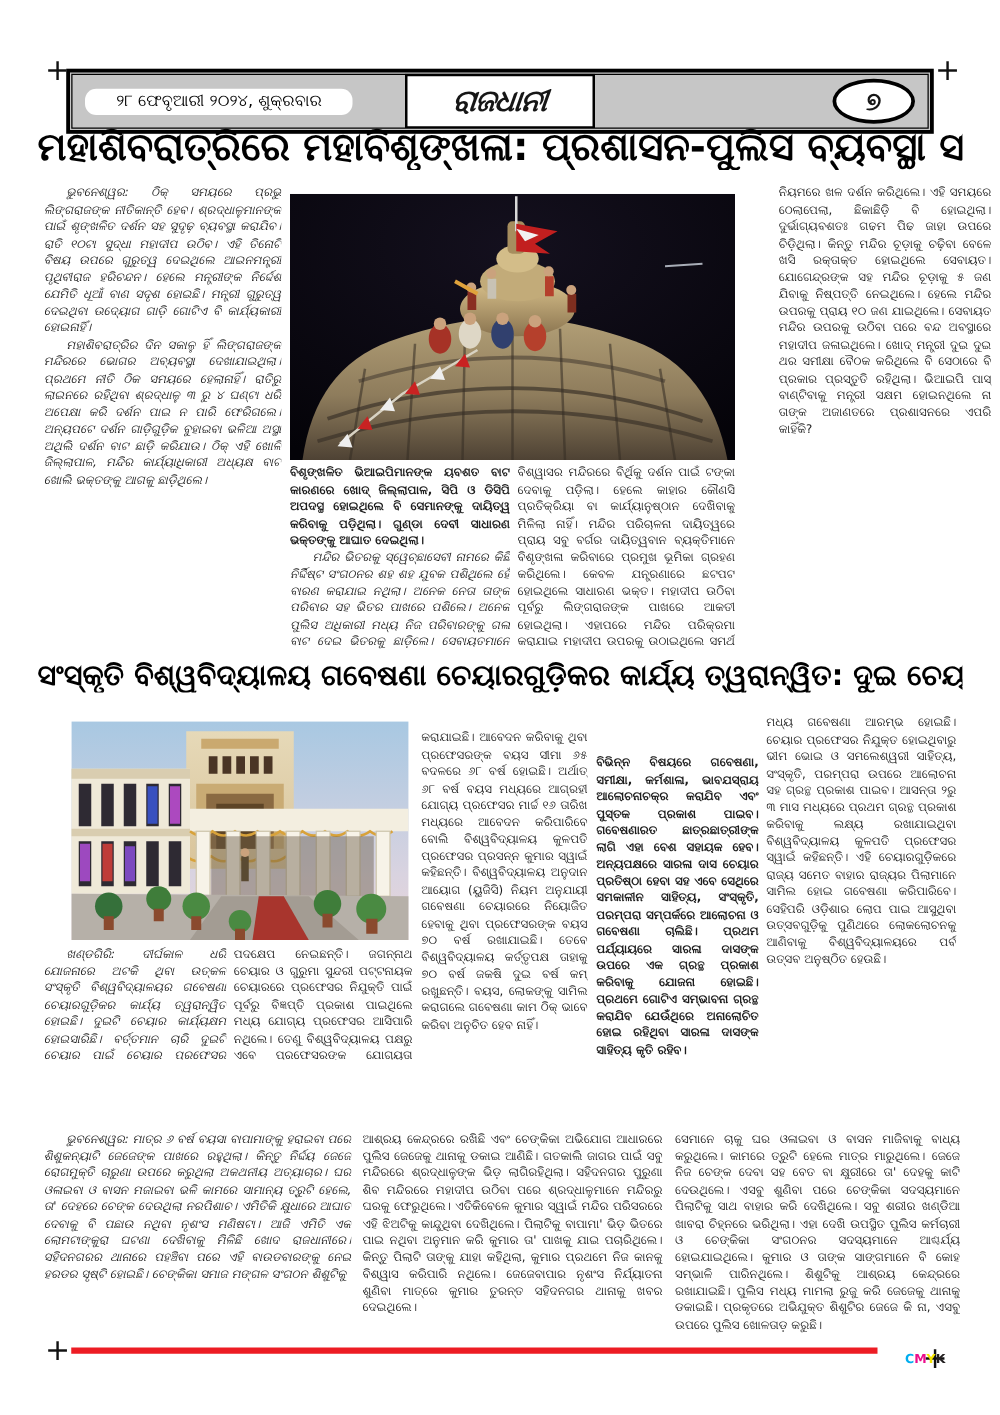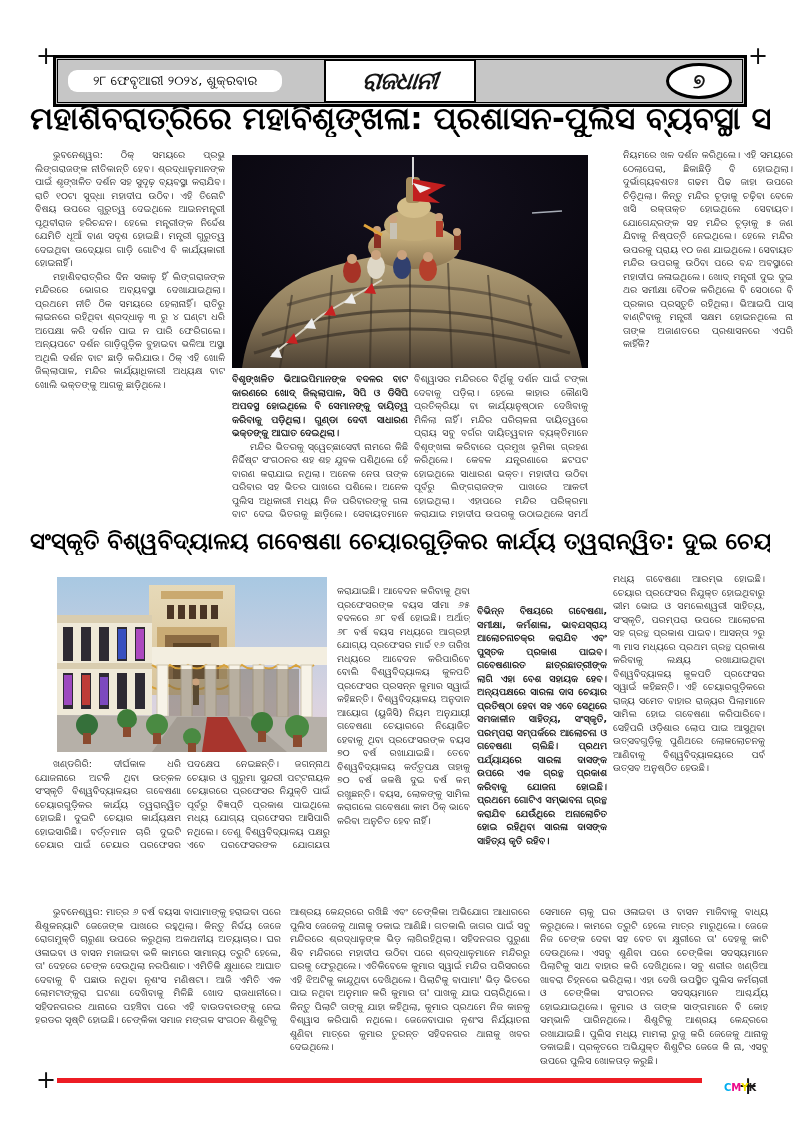--- a/index.html
+++ b/index.html
@@ -34,21 +34,21 @@
 
   
   .headline { position:absolute; left:30px; width:740px; text-align:center; font-weight:bold; color:#000;
               white-space:nowrap; overflow:hidden; }
   .headline-1 { top:100px; font-size:31px; }
   .headline-2 { top:528px; font-size:23px; }
   .headline-3 { top:856px; font-size:29px; }
 
   
   .col { position:absolute; font-size:9.5px; line-height:13.5px; text-align:justify; color:#1c1c1c; overflow:hidden; }
-  .col p { text-indent:18px; }
+  .col p { text-indent:18px;font-style:italic; }
   .caption { font-weight:bold; }
 
   
   .photo { position:absolute; overflow:hidden; }
   .photo svg { display:block; }
 
   
   .footer-rule { position:absolute; left:57px; top:1078px; width:645px; height:5px; background:#ed1c24; }
   .cmyk { position:absolute; left:706px; top:1082px; font-size:10px; font-weight:bold; letter-spacing:0;margin-left:18px; }
   .cmyk .c { color:#00adef; } .cmyk .m { color:#ec0c8c; } .cmyk .y { color:#f5e400; } .cmyk .k { color:#231f20; }
@@ -152,21 +152,21 @@
           <path d="M120 138 l-8 10 l12 1 z" fill="#eeeeee"></path>
         <path d="M100 150 l-8 10 l12 1 z" fill="#c92222"></path>
           <path d="M80 163 l-8 10 l12 1 z" fill="#eeeeee"></path>
         <path d="M62 178 l-8 10 l12 1 z" fill="#c92222"></path>
           <path d="M46 192 l-8 10 l12 1 z" fill="#eeeeee"></path>
       </g>
     </svg>
   </div>
 
   <div class="col" style="left:232px; top:372px; width:176px; height:150px;">
-    <span class="caption">ବିଶୃଙ୍ଖଳିତ ଭିଆଇପିମାନଙ୍କ ବଦଳର ବାଟ କାରଣରେ ଖୋଦ୍ ଜିଲ୍ଲାପାଳ, ସିପି ଓ ଡିସିପି ଅପଦସ୍ଥ ହୋଇଥିଲେ ବି ସେମାନଙ୍କୁ ଦାୟିତ୍ୱ କରିବାକୁ ପଡ଼ିଥିଲା। ଗୁଣ୍ଡା ଦେବୀ ସାଧାରଣ ଭକ୍ତଙ୍କୁ ଆଘାତ ଦେଇଥିଲା।</span>
+    <span class="caption">ବିଶୃଙ୍ଖଳିତ ଭିଆଇପିମାନଙ୍କ ୟବଶତ ବାଟ କାରଣରେ ଖୋଦ୍ ଜିଲ୍ଲାପାଳ, ସିପି ଓ ଡିସିପି ଅପଦସ୍ଥ ହୋଇଥିଲେ ବି ସେମାନଙ୍କୁ ଦାୟିତ୍ୱ କରିବାକୁ ପଡ଼ିଥିଲା। ଗୁଣ୍ଡା ଦେବୀ ସାଧାରଣ ଭକ୍ତଙ୍କୁ ଆଘାତ ଦେଇଥିଲା।</span>
     <p>ମନ୍ଦିର ଭିତରକୁ ସ୍ୱେଚ୍ଛାସେବୀ ନାମରେ କିଛି ନିର୍ଦ୍ଦିଷ୍ଟ ସଂଗଠନର ଶହ ଶହ ଯୁବକ ପଶିଥିଲେ ହେଁ ବାରଣ କରାଯାଇ ନଥିଲା। ଅନେକ ନେତା ତାଙ୍କ ପରିବାର ସହ ଭିତର ପାଖରେ ପଶିଲେ। ଅନେକ ପୁଲିସ ଅଧିକାରୀ ମଧ୍ୟ ନିଜ ପରିବାରଙ୍କୁ ଗଳା ବାଟ ଦେଇ ଭିତରକୁ ଛାଡ଼ିଲେ। ସେବାୟତମାନେ ପରିବାର ନେଇ ଖୋଲାଖୋଲି ଭିଆଇପି ପାସ୍ ବିକ୍ରି କଲା। କିଛି ବ୍ୟକ୍ତି ନକଲି ପାସ୍ ବିକ୍ରି କରି ଲୋକଙ୍କୁ ଠକିଲେ।</p>
   </div>
 
   <div class="col" style="left:414px; top:372px; width:174px; height:150px;">
     <span>ବିଶ୍ୱାସର ମନ୍ଦିରରେ ବିର୍ଥିକୁ ଦର୍ଶନ ପାଇଁ ଟଙ୍କା ଦେବାକୁ ପଡ଼ିଲା। ହେଲେ କାହାର କୌଣସି ପ୍ରତିକ୍ରିୟା ବା କାର୍ଯ୍ୟାନୁଷ୍ଠାନ ଦେଖିବାକୁ ମିଳିଲା ନାହିଁ। ମନ୍ଦିର ପରିଚାଳନା ଦାୟିତ୍ୱରେ ପ୍ରାୟ ସବୁ ବର୍ଗର ଦାୟିତ୍ୱବାନ ବ୍ୟକ୍ତିମାନେ ବିଶୃଙ୍ଖଳା କରିବାରେ ପ୍ରମୁଖ ଭୂମିକା ଗ୍ରହଣ କରିଥିଲେ। କେବଳ ଯନ୍ତ୍ରଣାରେ ଛଟପଟ ହୋଇଥିଲେ ସାଧାରଣ ଭକ୍ତ। ମହାଦୀପ ଉଠିବା ପୂର୍ବରୁ ଲିଙ୍ଗରାଜଙ୍କ ପାଖରେ ଆକତୀ ହୋଇଥିଲା। ଏହାପରେ ମନ୍ଦିର ପରିକ୍ରମା କରାଯାଇ ମହାଦୀପ ଉପରକୁ ଉଠାଇଥିଲେ ସମର୍ଥ ସେବାୟତ।</span>
   </div>
 
   <div class="col" style="left:595px; top:148px; width:170px; height:366px;margin-left:28px;">
     <span>ନିୟମରେ ଖଳ ଦର୍ଶନ କରିଥିଲେ। ଏହି ସମୟରେ ଠେଲାପେଲା, ଛିକାଛିଡ଼ି ବି ହୋଇଥିଲା। ଦୁର୍ଭାଗ୍ୟବଶତଃ ଗଢମ ପିଢ ଜାହା ଉପରେ ଚିଡ଼ିଥିଲା। କିନ୍ତୁ ମନ୍ଦିର ଚୂଡ଼ାକୁ ଚଢ଼ିବା ବେଳେ ଖସି ରକ୍ତାକ୍ତ ହୋଇଥିଲେ ସେବାୟତ। ଯୋଗେନ୍ଦ୍ରଙ୍କ ସହ ମନ୍ଦିର ଚୂଡ଼ାକୁ ୫ ଜଣ ଯିବାକୁ ନିଷ୍ପତ୍ତି ନେଇଥିଲେ। ହେଲେ ମନ୍ଦିର ଉପରକୁ ପ୍ରାୟ ୧୦ ଜଣ ଯାଇଥିଲେ। ସେବାୟତ ମନ୍ଦିର ଉପରକୁ ଉଠିବା ପରେ ବନ୍ଦ ଅବସ୍ଥାରେ ମହାଦୀପ ଜଳାଇଥିଲେ। ଖୋଦ୍ ମନ୍ତ୍ରୀ ଦୁଇ ଦୁଇ ଥର ସମୀକ୍ଷା ବୈଠକ କରିଥିଲେ ବି ସେଠାରେ ବି ପ୍ରକାର ପ୍ରସ୍ତୁତି ରହିଥିଲା। ଭିଆଇପି ପାସ୍ ବାଣ୍ଟିବାକୁ ମନ୍ତ୍ରୀ ସକ୍ଷମ ହୋଇନଥିଲେ ନା ତାଙ୍କ ଅଜାଣତରେ ପ୍ରଶାସନରେ ଏପରି କାହିଁକି?</span>
   </div>

